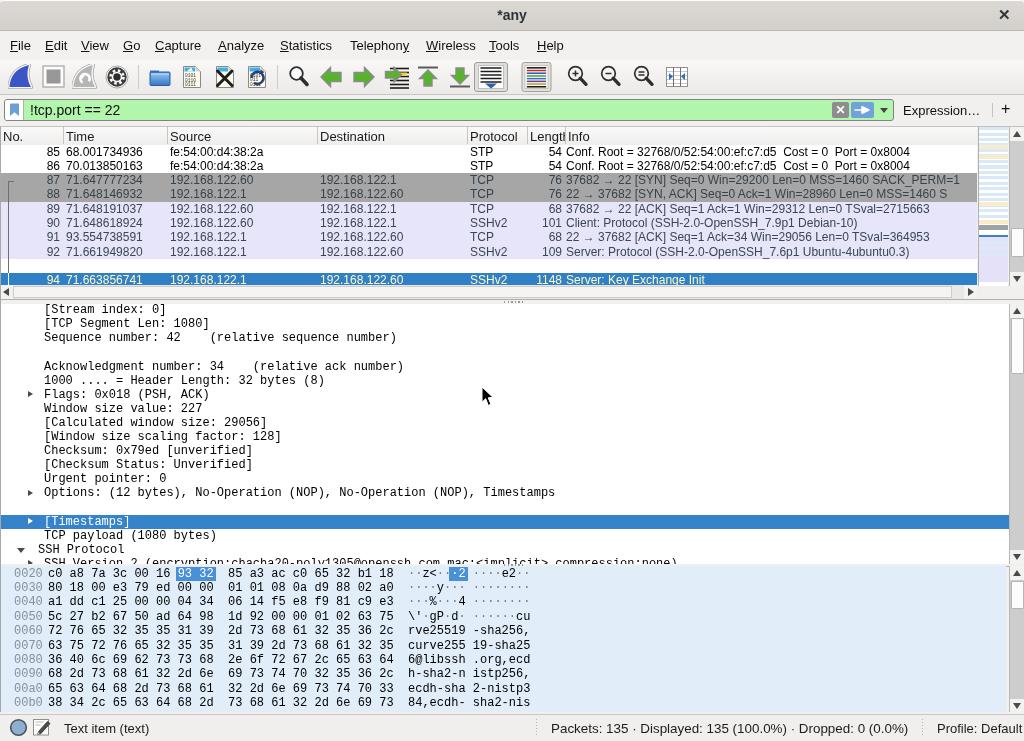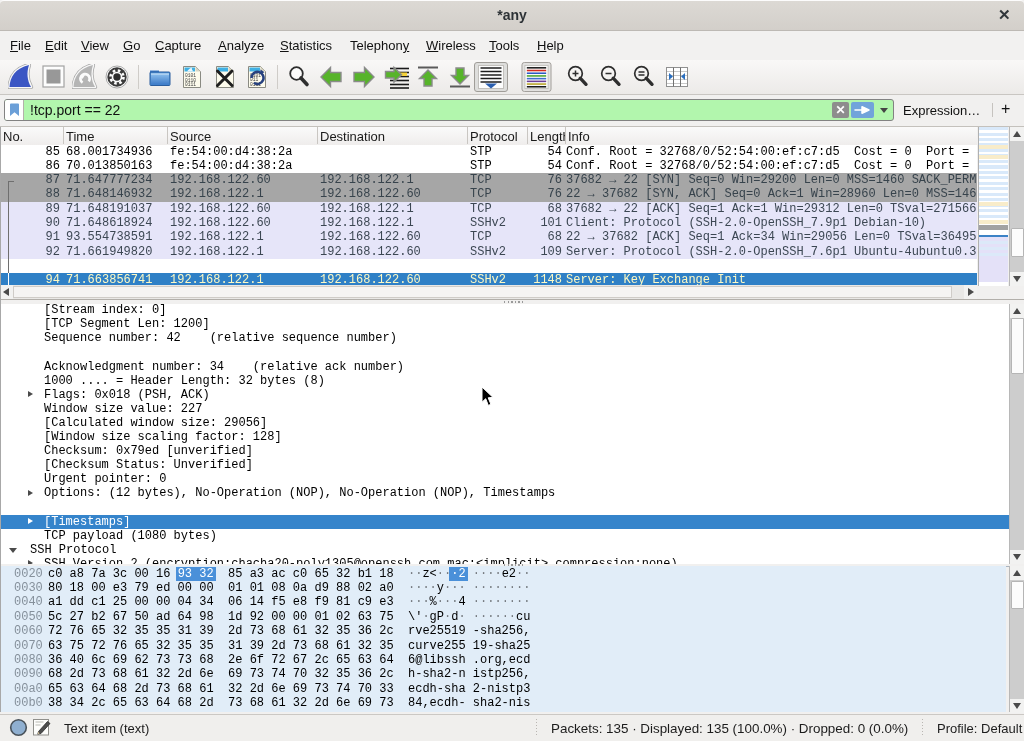--- a/index.html
+++ b/index.html
@@ -31,21 +31,21 @@
 #fexp{left:903px;top:8px;font-size:13px;color:#111}
 #fplus{left:1001px;top:5px;font-size:16px;color:#111}
 #fsep{left:992px;top:8px;width:1px;height:14px;background:#c6c3bf}
 
 #phead{left:0;top:127px;width:977px;height:17.5px;background:linear-gradient(#fafafa,#efedec);
   border-bottom:1px solid #bebbb6}
 #phead span{position:absolute;top:2px;font-size:13px;color:#1a1a1a}
 #phead i{position:absolute;top:0;width:1px;height:17px;background:#c9c6c2}
 
 #plist{left:0;top:144.5px;width:977px;height:141px;background:#fff;overflow:hidden}
-.prow{position:absolute;left:0;width:977px;height:14.3px;font-family:Liberation Mono, monospace;
+.prow{position:absolute;left:0;width:977px;height:14.3px;font-family:Liberation Sans, sans-serif;
   font-size:12px;line-height:14.3px;white-space:pre;color:#000}
 .prow > span{position:absolute;top:0;height:14.3px}
 .pno{left:0;width:60px;text-align:right}
 .ptm{left:66px}.psr{left:170px}.pds{left:320px}.ppr{left:470px}
 .pln{left:500px;width:62px;text-align:right}
 .pif{left:566px;width:411px;overflow:hidden}
 
 .sbv{position:absolute;width:15px;background:#cdcdcd;border-left:1px solid #b8b8b8}
 .sbtn{position:absolute;left:0;width:15px;background:#f2f2f1;text-align:center}
 .tri-u{position:absolute;left:3px;width:0;height:0;border-left:4.5px solid transparent;border-right:4.5px solid transparent;border-bottom:6px solid #4a4a4a}
@@ -332,35 +332,35 @@
         <div style="position:absolute;left:4.5px;top:2.5px;width:0;height:0;border-top:4.5px solid transparent;border-bottom:4.5px solid transparent;border-left:6px solid #4a4a4a"></div>
       </div>
     </div>
 
   <div class="split abs" style="top:298.5px;height:5.5px;border-top:1px solid #b2afaa;border-bottom:1px solid #d8d6d3">
       <div class="dots" style="top:1.5px"></div>
     </div>
 
   <div id="detail" class="abs">
     <div class="drow" style="top:-0.9px;"><span style="position:absolute;left:44px">[Stream index: 0]</span></div>
-    <div class="drow" style="top:13.2px;"><span style="position:absolute;left:44px">[TCP Segment Len: 1200]</span></div>
+    <div class="drow" style="top:13.2px;"><span style="position:absolute;left:44px">[TCP Segment Len: 1080]</span></div>
     <div class="drow" style="top:27.3px;"><span style="position:absolute;left:44px">Sequence number: 42    (relative sequence number)</span></div>
     <div class="drow" style="top:55.5px;"><span style="position:absolute;left:44px">Acknowledgment number: 34    (relative ack number)</span></div>
     <div class="drow" style="top:69.6px;"><span style="position:absolute;left:44px">1000 .... = Header Length: 32 bytes (8)</span></div>
     <div class="drow" style="top:83.7px;"><span class="dtri" style="left:28px;border-left-color:#4a4a4a"></span><span style="position:absolute;left:44px">Flags: 0x018 (PSH, ACK)</span></div>
     <div class="drow" style="top:97.8px;"><span style="position:absolute;left:44px">Window size value: 227</span></div>
     <div class="drow" style="top:111.9px;"><span style="position:absolute;left:44px">[Calculated window size: 29056]</span></div>
     <div class="drow" style="top:126.0px;"><span style="position:absolute;left:44px">[Window size scaling factor: 128]</span></div>
     <div class="drow" style="top:140.1px;"><span style="position:absolute;left:44px">Checksum: 0x79ed [unverified]</span></div>
     <div class="drow" style="top:154.2px;"><span style="position:absolute;left:44px">[Checksum Status: Unverified]</span></div>
     <div class="drow" style="top:168.3px;"><span style="position:absolute;left:44px">Urgent pointer: 0</span></div>
     <div class="drow" style="top:182.4px;"><span class="dtri" style="left:28px;border-left-color:#4a4a4a"></span><span style="position:absolute;left:44px">Options: (12 bytes), No-Operation (NOP), No-Operation (NOP), Timestamps</span></div>
     <div class="drow" style="top:210.6px;background:#3584cb;color:#fff;"><span class="dtri" style="left:28px;border-left-color:#fff"></span><span style="position:absolute;left:44px">[Timestamps]</span></div>
     <div class="drow" style="top:224.7px;"><span style="position:absolute;left:44px">TCP payload (1080 bytes)</span></div>
-    <div class="drow" style="top:238.8px;"><span class="dtrid" style="left:9px;border-top-color:#4a4a4a"></span><span style="position:absolute;left:30px">SSH Protocol</span></div>
+    <div class="drow" style="top:238.8px;margin-left:8px;"><span class="dtrid" style="left:9px;border-top-color:#4a4a4a"></span><span style="position:absolute;left:30px">SSH Protocol</span></div>
     <div class="drow" style="top:252.9px;"><span class="dtri" style="left:28px;border-left-color:#4a4a4a"></span><span style="position:absolute;left:44px">SSH Version 2 (encryption:chacha20-poly1305@openssh.com mac:&lt;implicit&gt; compression:none)</span></div>
   </div>
 
   <div class="sbv" style="left:1009px;top:304px;height:259.5px">
     <div class="sbtn" style="top:0;height:14px">
         <div class="tri-u" style="top:4px"></div>
       </div>
     <div class="thumb" style="top:14px;height:56px"></div>
     <div class="sbtn" style="top:245.5px;height:14px">
         <div class="tri-d" style="top:4px"></div>

